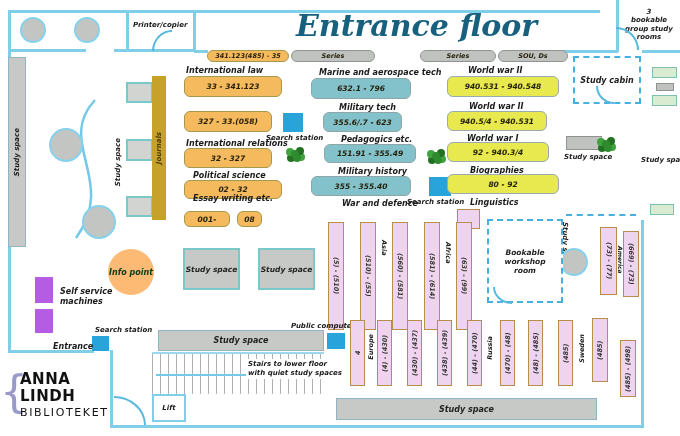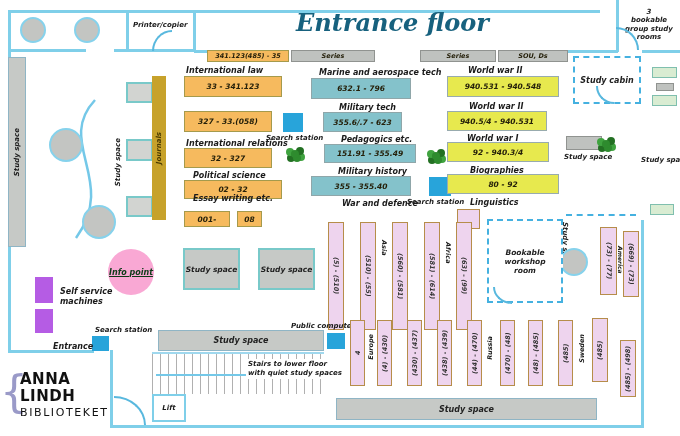--- a/index.html
+++ b/index.html
@@ -7,21 +7,21 @@
   #plan { position:relative; width:680px; height:436px; background:#fff; overflow:hidden; }
   .wall { position:absolute; background:#7fcfe9; }
   .room { position:absolute; border:3px solid #7fcfe9; background:#fff; }
   .dashed-room { position:absolute; border:2px dashed #45b1e0; background:#fff;
                  display:flex; align-items:center; justify-content:center; text-align:center;
                  font:italic bold 7.5px "DejaVu Sans", sans-serif; color:#222; white-space:pre-line; }
   .lbl { position:absolute; font:italic bold 8px "DejaVu Sans", sans-serif; color:#1b1b1b; white-space:nowrap; }
   .lbl.sm { font-size:7px; }
   .lbl.pre { white-space:pre-line; }
   .shelf { position:absolute; display:flex; align-items:center; justify-content:center;
-           font:italic bold 7.5px "DejaVu Sans", sans-serif; color:#25200a; }
+           font:italic bold 7.5px "DejaVu Sans", sans-serif; color:#25200a;border-radius:6px; }
   .orange   { background:#f6ba5e; border:1px solid #a59a4c; }
   .teal-s   { background:#84c2cb; border:1px solid #8fa6a9; }
   .yellow-s { background:#e7e94e; border:1px solid #98abae; }
   .gray-s   { background:#bfc2bf; border:1px solid #909390; }
   .pink-s   { background:#eed4ee; border:1px solid #b68d4a; }
   .pink-v { position:absolute; background:#eed4ee; border:1px solid #b68d4a;
             writing-mode:vertical-rl; display:flex; align-items:center; justify-content:center;
             font:italic bold 6.5px "DejaVu Sans", sans-serif; color:#333; }
   .flip { transform:rotate(180deg); }
   .vlbl { position:absolute; writing-mode:vertical-rl; font:italic bold 7px "DejaVu Sans", sans-serif;
@@ -29,24 +29,24 @@
   .circle { position:absolute; border-radius:50%; background:#c3c5c2; border:2px solid #86d2ec; }
   .bluebox { position:absolute; background:#28a4da; }
   .purplebox { position:absolute; background:#b55ce4; }
   .greenbox { position:absolute; background:#d9ecd2; border:1px solid #7fbfae; }
   .desk { position:absolute; background:#d2d4d1; border:2px solid #79c9c9; }
   .studybar { position:absolute; background:#c6c9c6; border:1px solid #8fb5c5;
               display:flex; align-items:center; justify-content:center;
               font:italic bold 8px "DejaVu Sans", sans-serif; color:#222; }
   .studybox { border:2px solid #79c9c9; font-size:7.5px; }
   .title { position:absolute; left:296px; top:8px; font-family:"DejaVu Serif", serif;
-           font-style:italic; font-weight:bold; font-size:24px; color:#17617e; }
+           font-style:italic; font-weight:bold; font-size:30px; color:#17617e; }
   .info { position:absolute; left:108px; top:249px; width:46px; height:46px; border-radius:50%;
-          background:#f9a8d4; display:flex; align-items:center; justify-content:center;
-          font:italic bold 8px "DejaVu Sans", sans-serif; color:#0c3b17;text-decoration:underline; }
+          background:#fdba74; display:flex; align-items:center; justify-content:center;
+          font:italic bold 8px "DejaVu Sans", sans-serif; color:#0c3b17; }
   .plant { position:absolute; width:8px; height:8px; background:#2e8b2e; border-radius:50%;
            box-shadow:5px -3px 0 #237023, -5px -2px 0 #3fa33f, 2px 4px 0 #2e8b2e,
                       -4px 4px 0 #237023, 6px 3px 0 #3fa33f; }
   .arc { position:absolute; }
   .arc-tr { border-top:2px solid #58b8de; border-right:2px solid #58b8de; border-top-right-radius:100%; }
   .arc-tl { border-top:2px solid #58b8de; border-left:2px solid #58b8de; border-top-left-radius:100%; }
   .arc-bl { border-bottom:2px solid #58b8de; border-left:2px solid #58b8de; border-bottom-left-radius:100%; }
   .stairs { position:absolute; background:repeating-linear-gradient(90deg,#b0b0b0 0 1px,transparent 1px 8px);
             border-top:2px solid #9fd8ee; }
   .rail { position:absolute; background:#74c8e8; }

